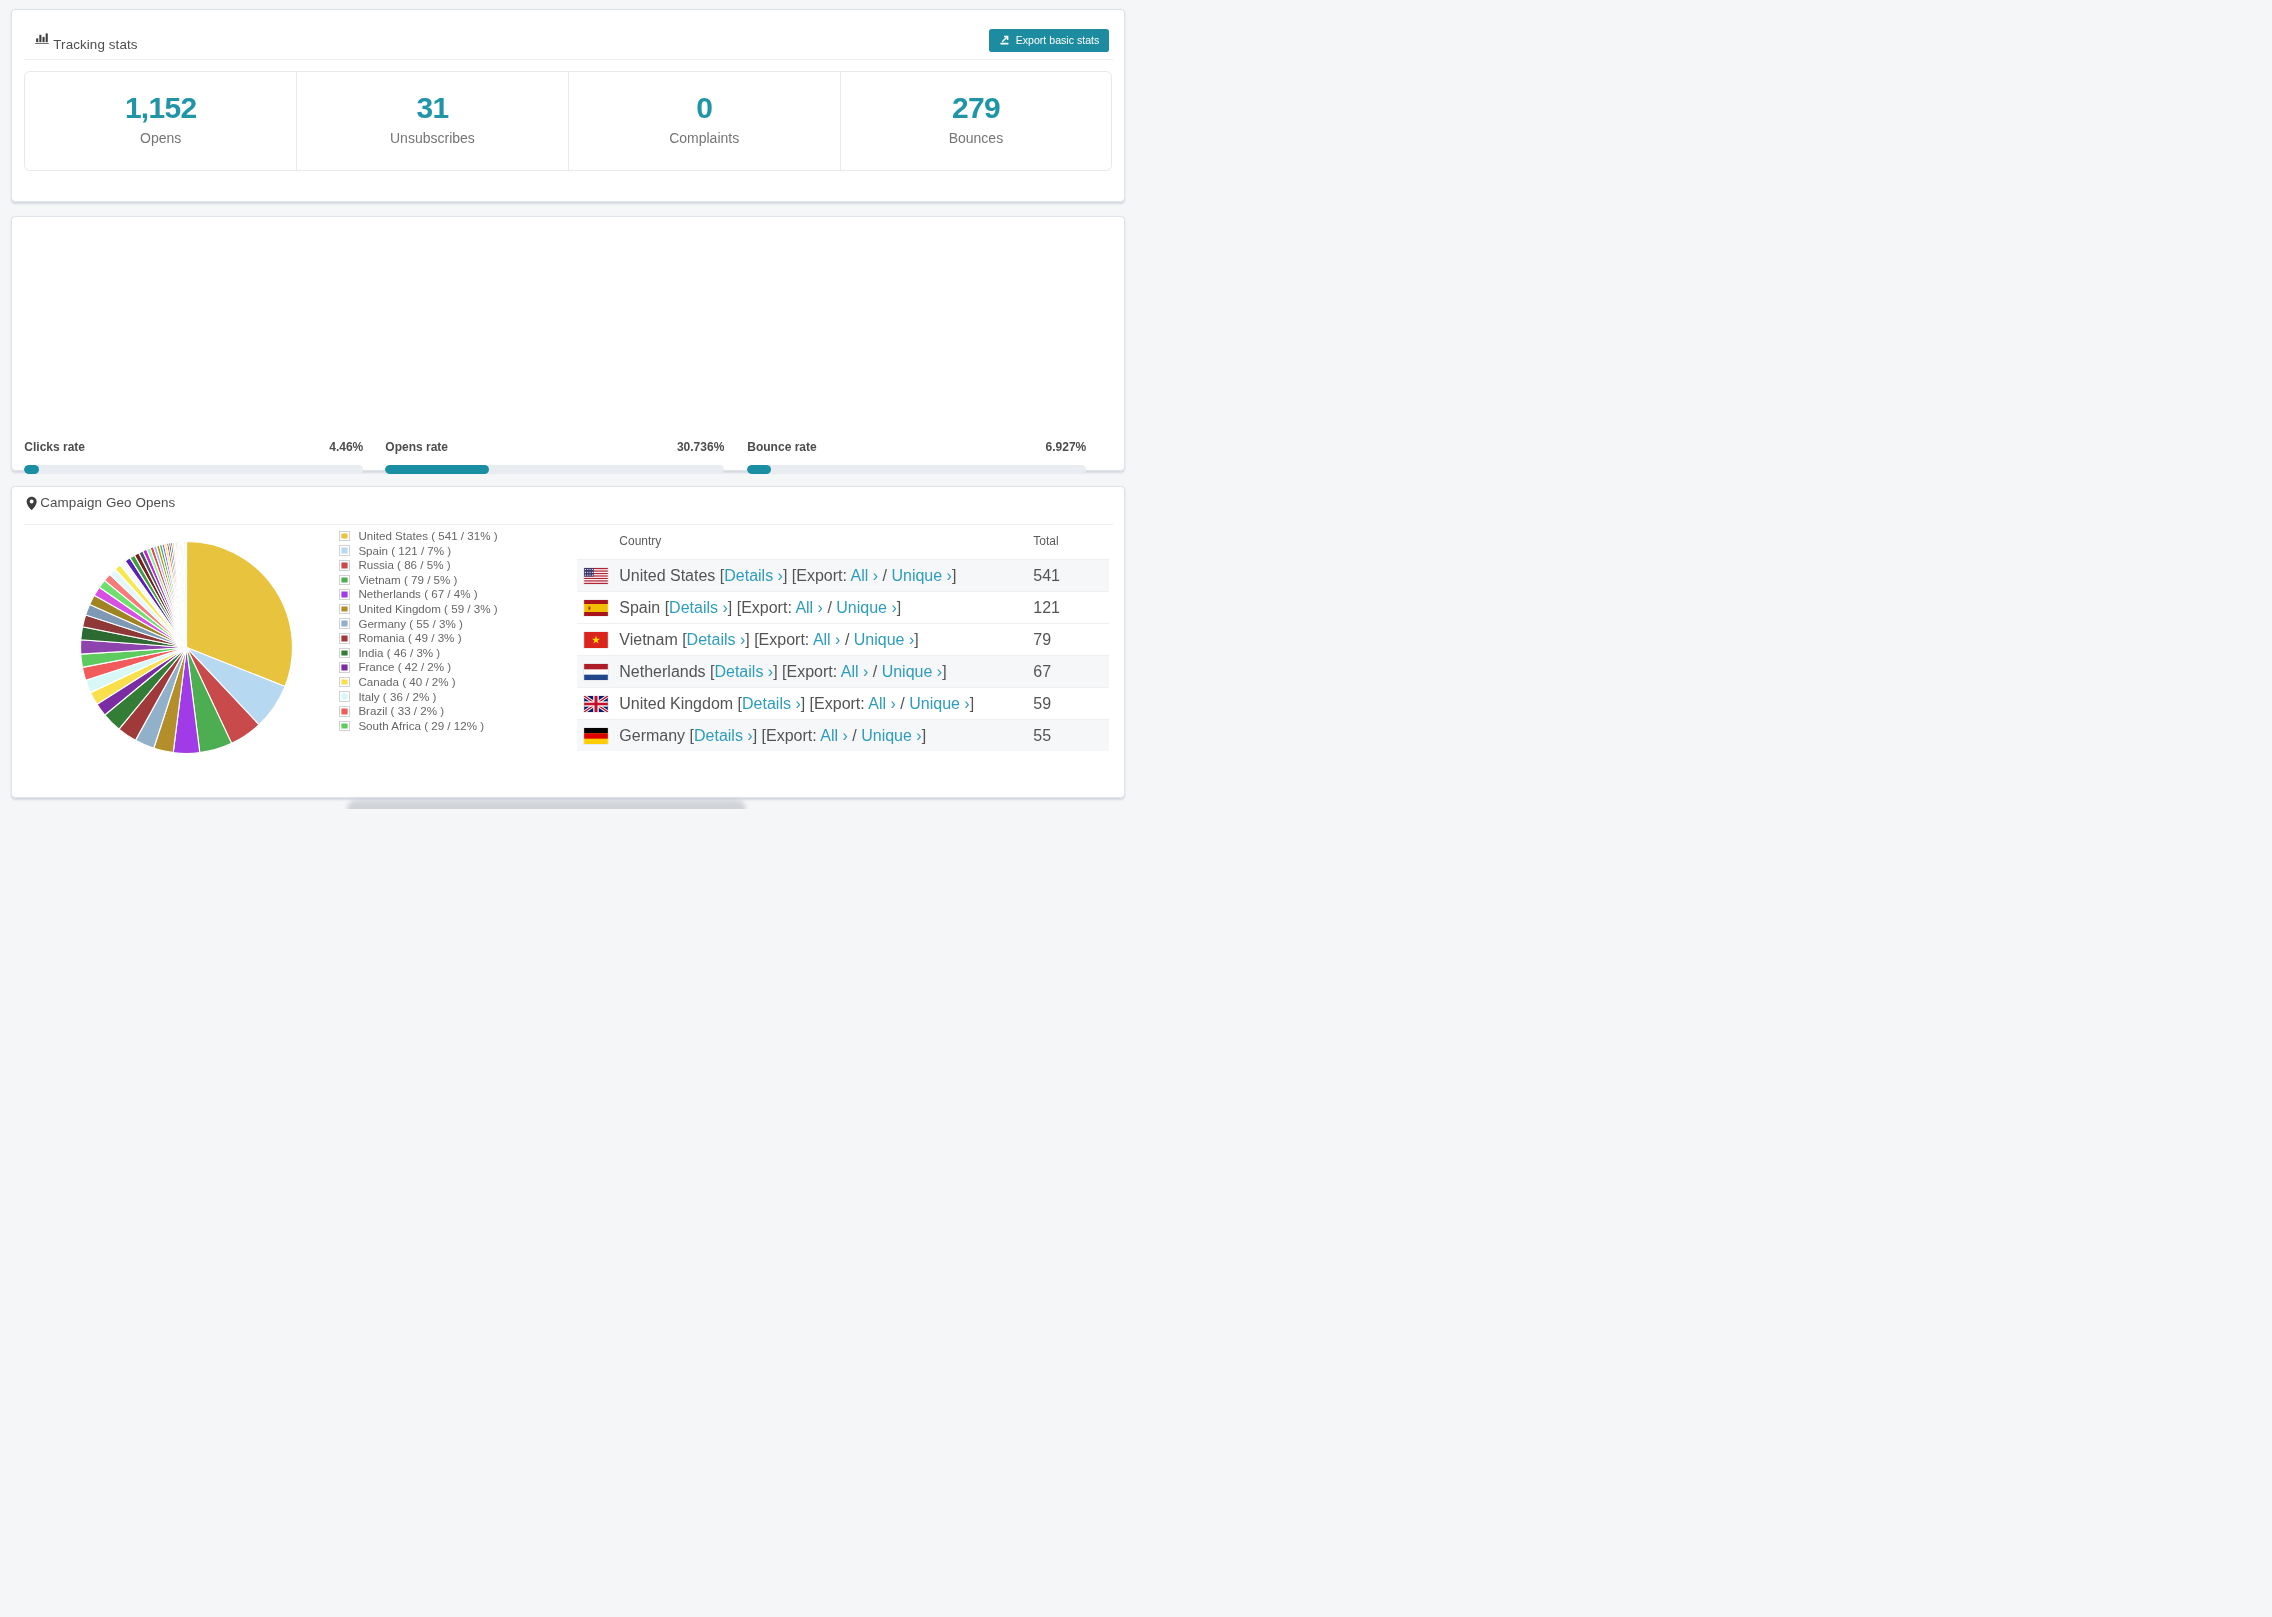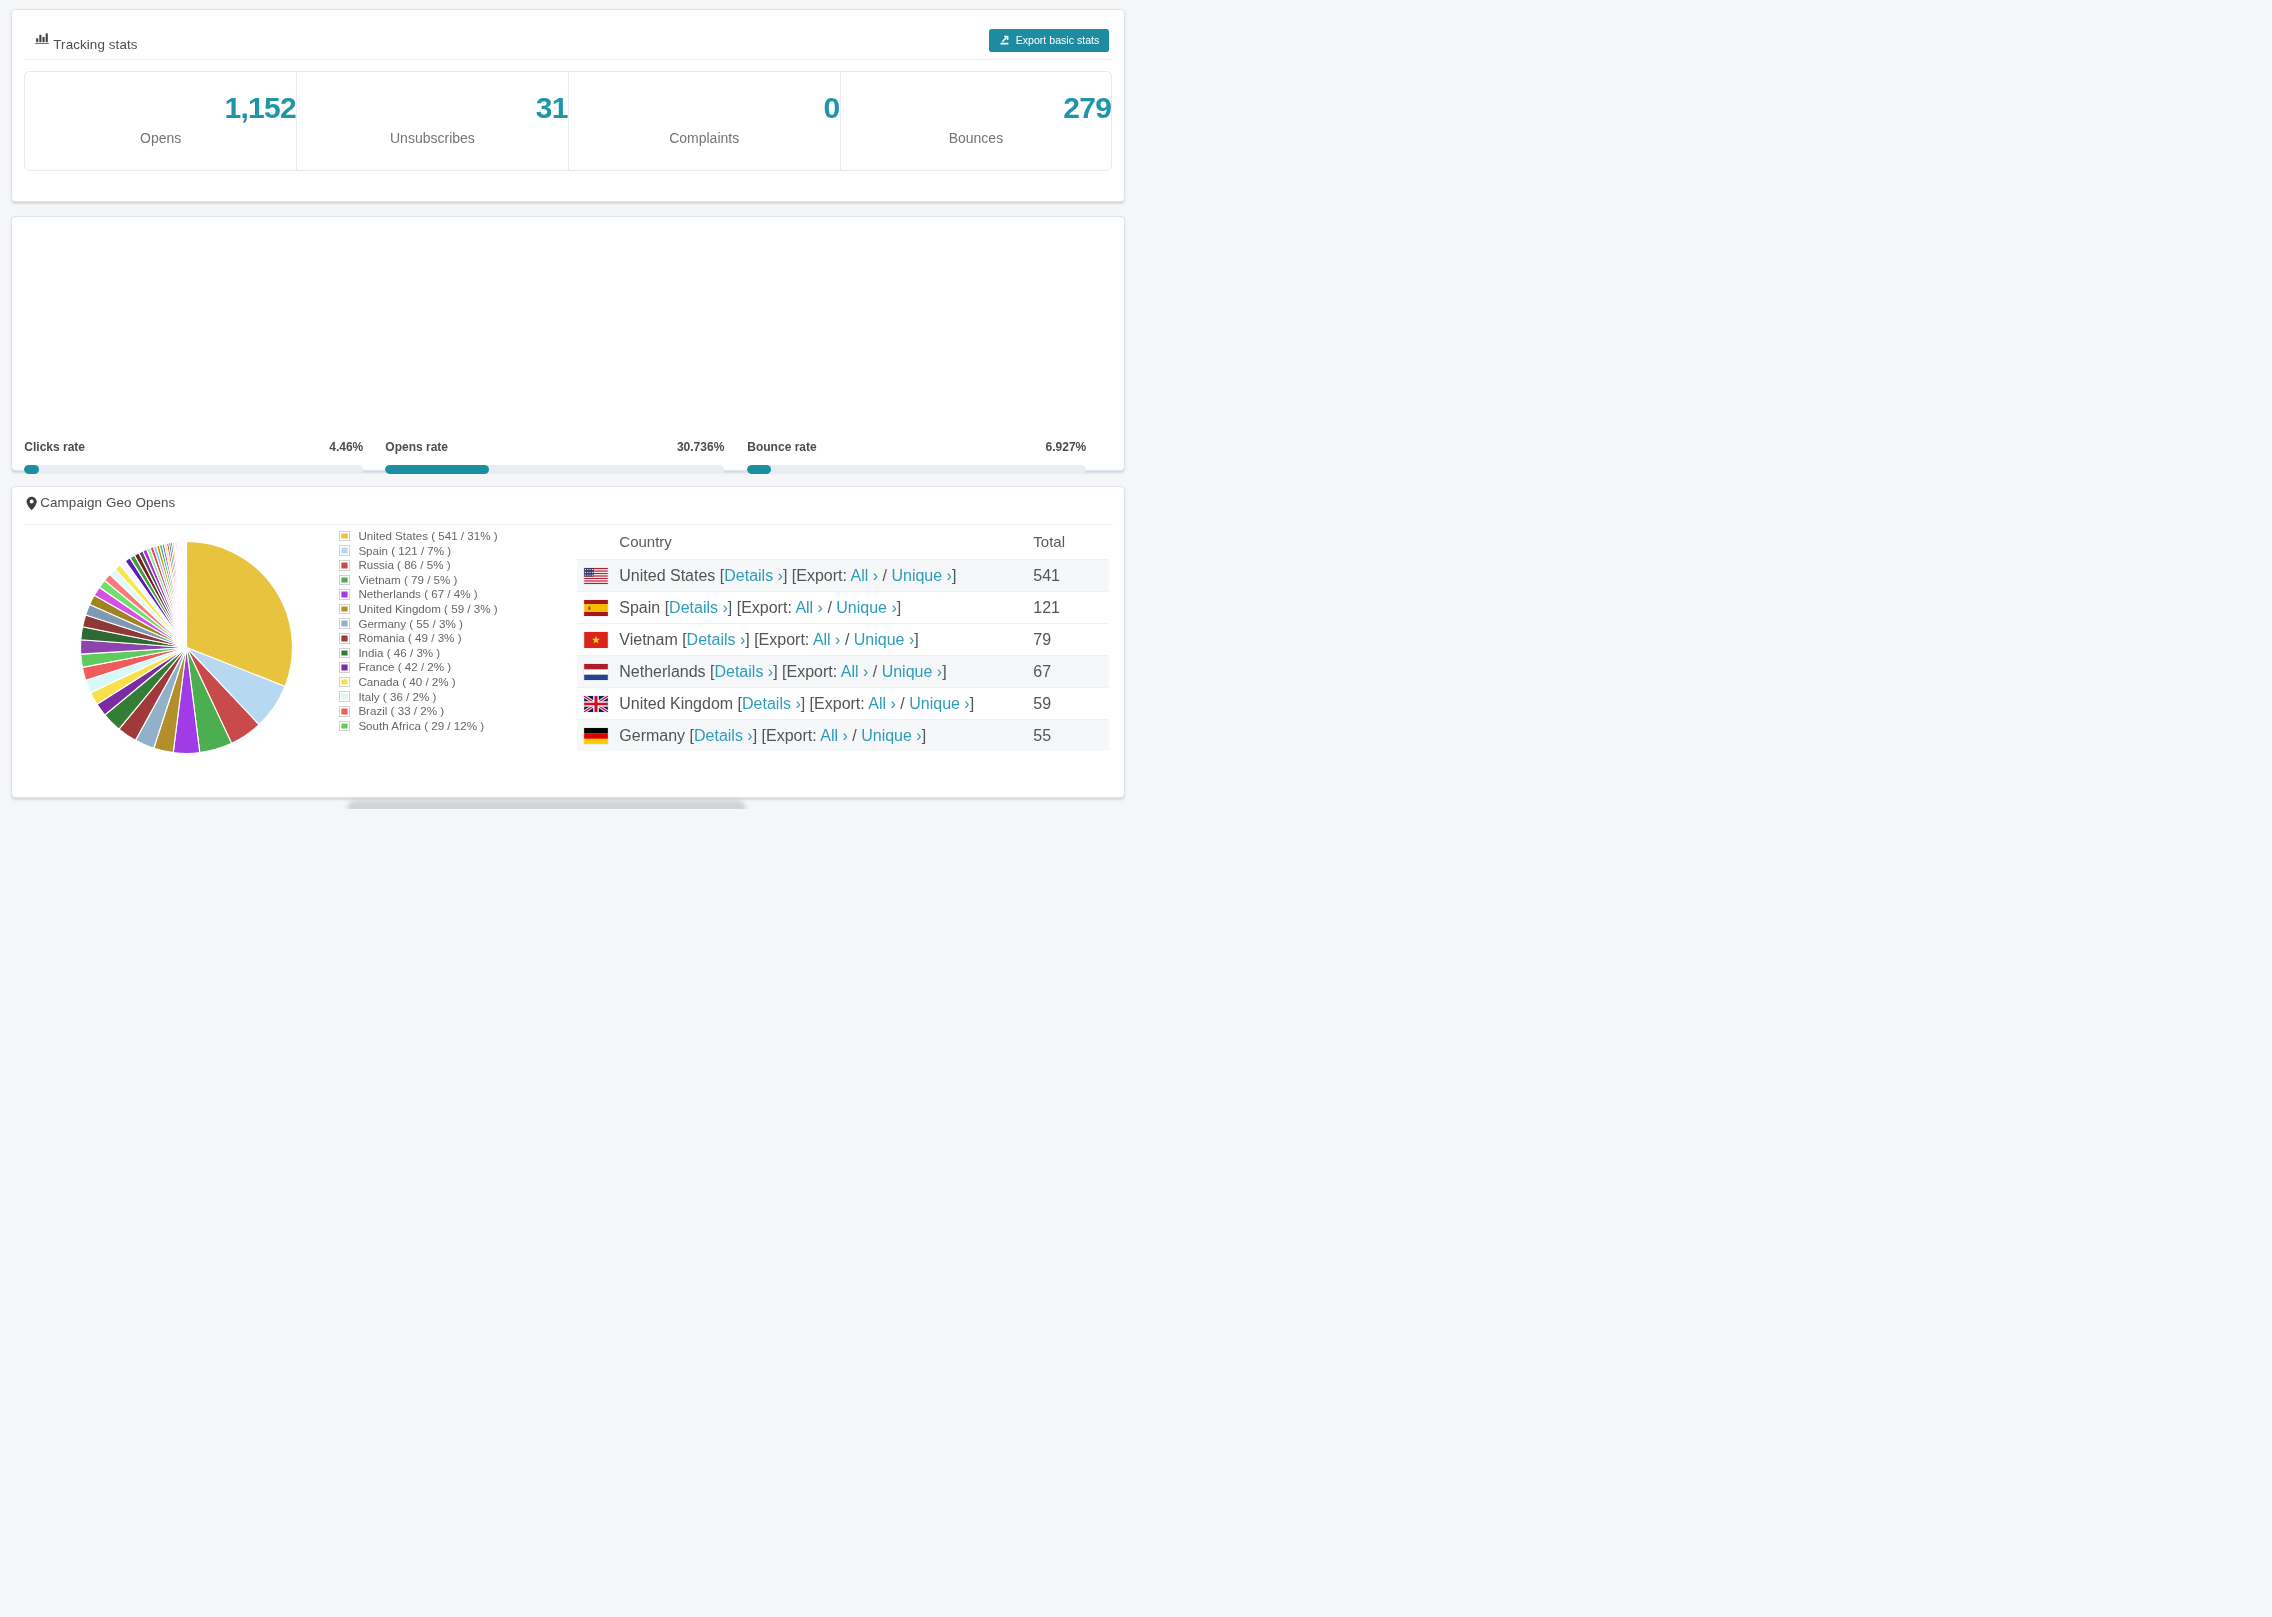--- a/index.html
+++ b/index.html
@@ -12,42 +12,42 @@
   .card-divider { position:absolute; left:11.3px; right:11.3px; height:0.7px; background:#ededf0; }
   .card-title { position:absolute; font-size:13.4px; color:#4e4e4e; letter-spacing:0.1px; white-space:nowrap; }
 
   
   #tracking-title { left:41px; top:27.5px; }
   #export-btn { position:absolute; right:15px; top:19px; height:23px; background:#1e8ca0; color:#fff;
     border:none; border-radius:2.8px; font-size:10.6px; font-family:inherit; padding:0 10px; display:flex; align-items:center; gap:5.6px; cursor:pointer; }
   #stats-row { position:absolute; left:12px; right:12px; top:61px; height:100px; border:0.7px solid #e6e8eb; border-radius:5.6px; display:flex; background:#fff; }
   .stat-col { flex:1; border-right:0.7px solid #e9ebee; text-align:center; padding-top:19px; }
   .stat-col:last-child { border-right:none; }
-  .stat-value { font-size:30px; font-weight:bold; color:#2095a8; letter-spacing:-0.7px; line-height:1.15;text-align:right; }
+  .stat-value { font-size:30px; font-weight:bold; color:#2095a8; letter-spacing:-0.7px; line-height:1.15; }
   .stat-label { font-size:14px; color:#757575; margin-top:5px; }
 
   
   .rate-block { position:absolute; width:339px; }
   .rate-head { display:flex; justify-content:space-between; font-size:12px; font-weight:bold; color:#4d4d4d; line-height:15.5px; }
   .rate-bar { margin-top:9.2px; height:9.2px; background:#e9ecf0; border-radius:5px; position:relative; overflow:hidden; }
   .rate-bar-fill { position:absolute; left:0; top:0; bottom:0; background:#1a8fa3; border-radius:5px; }
   .rate-rows { margin-top:9.2px; }
   .rate-row { height:20px; display:flex; align-items:flex-end; padding-bottom:4.2px; font-size:10.6px; color:#6c6c6c; }
   .rate-leader { flex:1; border-bottom:0.7px dotted #c6c6c6; margin:0 5.6px 2.1px 5.6px; }
 
   
   #geo-title { left:28px; top:7.8px; }
   #geo-divider { top:37px; }
   #geo-pie { position:absolute; left:65px; top:51px; }
   #geo-legend { position:absolute; left:327px; top:42px; }
   .legend-item { font-size:11.6px; color:#666; line-height:14.6px; white-space:nowrap; }
   .legend-swatch { display:inline-block; width:10.6px; height:10.6px; border:0.7px solid #d2d2d2; box-shadow:inset 0 0 0 1.4px #fff; margin-right:8.5px; vertical-align:-1.4px; }
 
   #geo-table { position:absolute; left:565px; top:37px; width:532px; height:243px; overflow:hidden; }
-  .tbl-header { position:relative; height:35px; font-size:15px; color:#5c5c5c; }
+  .tbl-header { position:relative; height:35px; font-size:12px; color:#5c5c5c; }
   .tbl-header .th-country { position:absolute; left:42px; line-height:35px; }
   .tbl-header .th-total   { position:absolute; left:456px; line-height:35px; }
   .tbl-row { position:relative; height:32px; font-size:16px; color:#545454; border-top:0.7px solid #f0f0f2; }
   .tbl-row.odd { background:#f6f7f8; }
   .row-flag { position:absolute; left:7px; top:7.8px; width:24px; height:16px; box-shadow:0 0 0 0.7px rgba(0,0,0,.08); }
   .row-flag svg { display:block; }
   .row-text { position:absolute; left:42px; line-height:32px; white-space:nowrap; }
   .row-total { position:absolute; left:456px; line-height:32px; }
   .lnk { color:#2e9cbd; cursor:pointer; text-decoration:none; }
 

